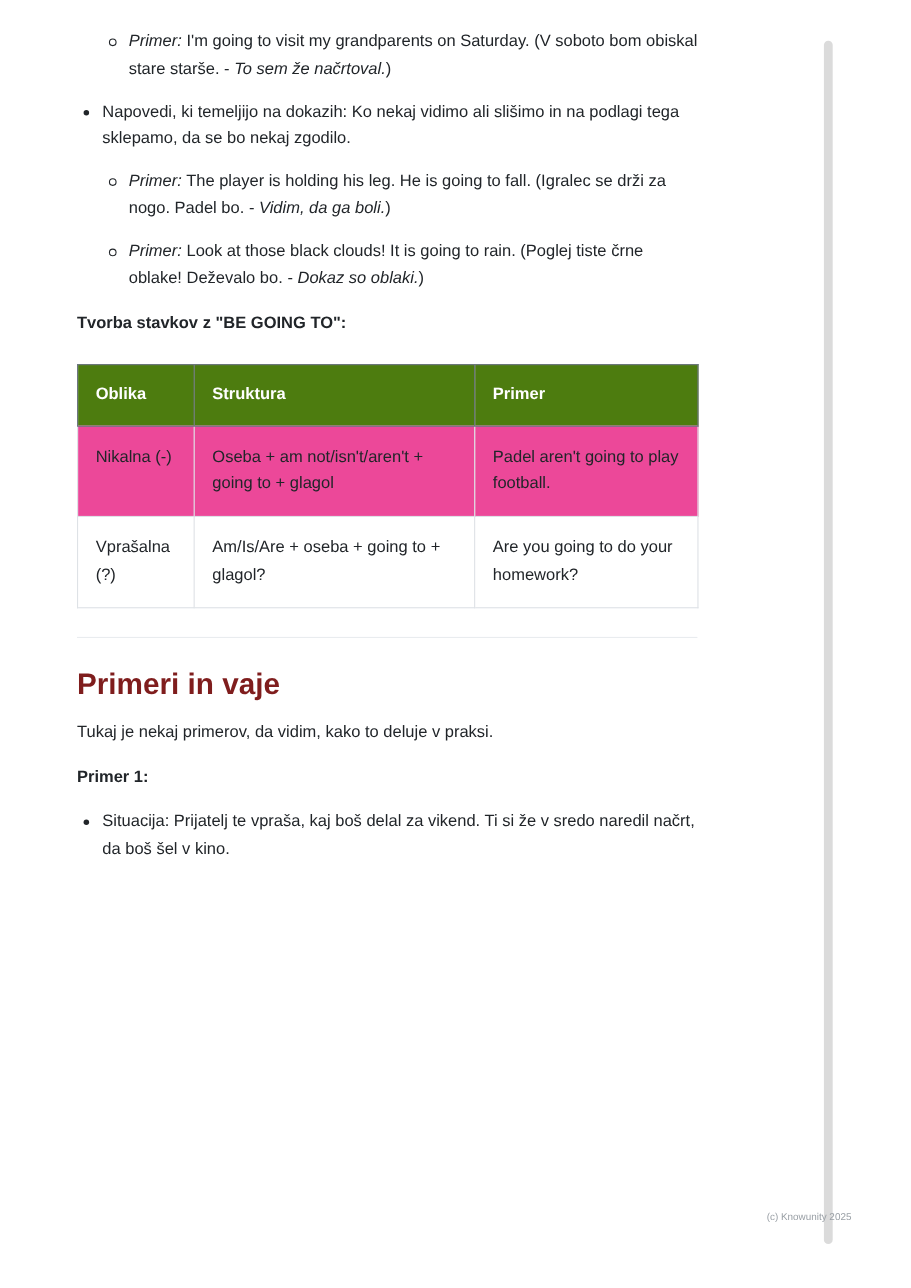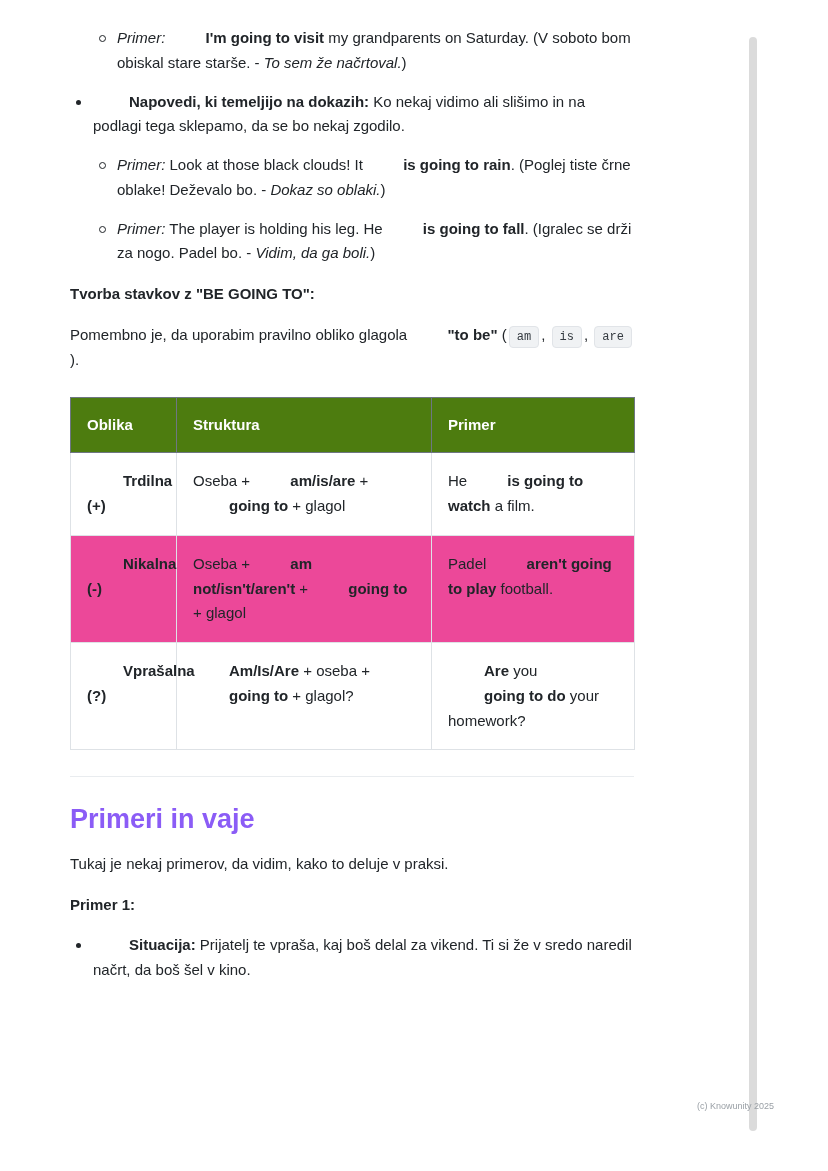--- a/index.html
+++ b/index.html
@@ -18,83 +18,77 @@
   .l1::before{
     content:"";position:absolute;left:6px;top:10px;width:5px;height:5px;
     background:#212529;border-radius:50%;
   }
   .l2::before{
     content:"";position:absolute;left:29px;top:9px;width:5px;height:5px;
     border:1px solid #212529;border-radius:50%;background:transparent;
   }
   .bold{font-weight:700;}
   .justify{text-align:justify;}
-  .run-b{font-weight:700;margin-left:36px;}
+  .run-b{font-weight:400;}
   .run-i{font-style:italic;}
   .run-c{
     font-family:"Liberation Mono","DejaVu Sans Mono",monospace;
     font-size:12px;background:#f0f2f4;border:1px solid #e1e4e8;
     border-radius:4px;padding:2px 7px;margin:0 2px;color:#343a40;
     display:inline-block;line-height:1.35;
   }
   .tbl{border-collapse:collapse;table-layout:fixed;width:564px;margin:24px 0;}
   .tbl th{
     background:#4d7c0f;color:#ffffff;font-weight:700;text-align:left;
     padding:15px 16px;border:1px solid #6e7683;font-size:15px;
   }
   .tbl td{border:1px solid #dee2e6;padding:16px;vertical-align:top;}
   .tbl tr.alt{background:#ec4899;}
   .hr{border:none;border-top:1px solid #e9ecef;margin:26px 0;height:0;}
   h2.muted{
-    font-size:27px;font-weight:700;color:#8b5cf6;margin:26px 0 16px 0;line-height:1.2;
+    font-size:27px;font-weight:700;color:#7f1d1d;margin:26px 0 16px 0;line-height:1.2;
   }
   .footer{
     position:absolute;right:54px;top:1101px;font-size:9px;color:#9aa0a6;z-index:2;
     line-height:1.2;
   }
   .scrollbar{
     position:absolute;right:71px;top:37px;width:8px;height:1094px;
     background:#dbdbdb;border-radius:4px;z-index:1;
   }
 </style>
 </head>
 <body>
 
 <div class="content">
 
   <div class="li l2"><span class="run-i">Primer:</span><span> </span><span class="run-b">I'm going to visit</span><span> my grandparents on Saturday. (V soboto bom obiskal stare starše. - </span><span class="run-i">To sem že načrtoval.</span><span>)</span></div>
 
   <div class="li l1"><span class="run-b">Napovedi, ki temeljijo na dokazih:</span><span> Ko nekaj vidimo ali slišimo in na podlagi tega sklepamo, da se bo nekaj zgodilo.</span></div>
 
+  <div class="li l2"><span class="run-i">Primer:</span><span> The player is holding his leg. He </span><span class="run-b">is going to fall</span><span>. (Igralec se drži za nogo. Padel bo. - </span><span class="run-i">Vidim, da ga boli.</span><span>)</span></div>
   <div class="li l2"><span class="run-i">Primer:</span><span> Look at those black clouds! It </span><span class="run-b">is going to rain</span><span>. (Poglej tiste črne oblake! Deževalo bo. - </span><span class="run-i">Dokaz so oblaki.</span><span>)</span></div>
-  <div class="li l2"><span class="run-i">Primer:</span><span> The player is holding his leg. He </span><span class="run-b">is going to fall</span><span>. (Igralec se drži za nogo. Padel bo. - </span><span class="run-i">Vidim, da ga boli.</span><span>)</span></div>
 
   <p class="bold">Tvorba stavkov z "BE GOING TO":</p>
 
-  <p class="justify"><span>Pomembno je, da uporabim pravilno obliko glagola </span><span class="run-b">"to be"</span><span> (</span><span class="run-c">am</span><span>, </span><span class="run-c">is</span><span>, </span><span class="run-c">are</span><span>).</span></p>
 
   <table class="tbl">
     <colgroup>
       <col style="width:106px">
       <col style="width:255px">
       <col style="width:203px">
     </colgroup>
     <thead>
       <tr>
         <th>Oblika</th>
         <th>Struktura</th>
         <th>Primer</th>
       </tr>
     </thead>
     <tbody>
-      <tr>
-        <td><span class="run-b">Trdilna (+)</span></td>
-        <td><span>Oseba + </span><span class="run-b">am/is/are</span><span> + </span><span class="run-b">going to</span><span> + glagol</span></td>
-        <td><span>He </span><span class="run-b">is going to watch</span><span> a film.</span></td>
-      </tr>
       <tr class="alt">
         <td><span class="run-b">Nikalna (-)</span></td>
         <td><span>Oseba + </span><span class="run-b">am not/isn't/aren't</span><span> + </span><span class="run-b">going to</span><span> + glagol</span></td>
         <td><span>Padel </span><span class="run-b">aren't going to play</span><span> football.</span></td>
       </tr>
       <tr>
         <td><span class="run-b">Vprašalna (?)</span></td>
         <td><span class="run-b">Am/Is/Are</span><span> + oseba + </span><span class="run-b">going to</span><span> + glagol?</span></td>
         <td><span class="run-b">Are</span><span> you </span><span class="run-b">going to do</span><span> your homework?</span></td>
       </tr>

